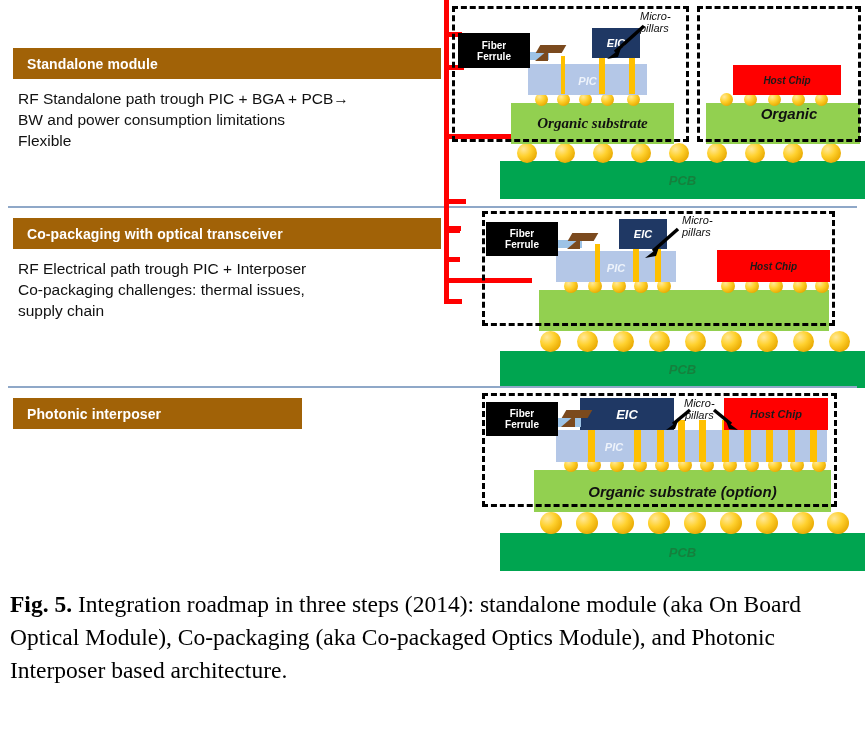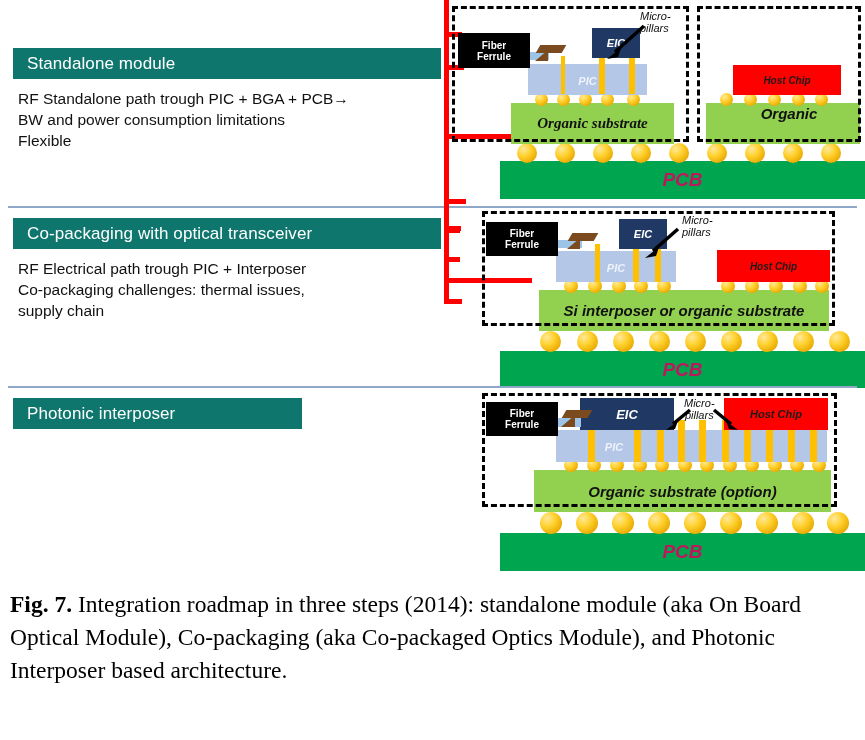--- a/index.html
+++ b/index.html
@@ -5,39 +5,39 @@
   html,body{margin:0;padding:0;}
   body{
     width:865px;height:740px;background:#ffffff;
     font-family:"Liberation Sans", sans-serif;
     overflow:hidden;position:relative;
   }
   .page{position:relative;width:865px;height:740px;}
   .divider{position:absolute;left:8px;width:849px;height:2px;background:#8fa8c8;}
 
   .hdr{
-    position:absolute;background:#0f766e;color:#ffffff;
-    font-weight:normal;font-size:17px;letter-spacing:.1px;
+    position:absolute;background:#a16207;color:#ffffff;
+    font-weight:bold;font-size:14px;letter-spacing:.1px;
     display:flex;align-items:center;padding-left:14px;
     height:31px;box-sizing:border-box;
   }
   .body-txt{
     position:absolute;color:#111;font-size:15.5px;line-height:21px;
     white-space:pre-line;
   }
 
   
   .dg{position:absolute;}
   .blk{position:absolute;box-sizing:border-box;}
   .lbl{
     position:absolute;display:flex;align-items:center;justify-content:center;
     font-style:italic;font-weight:bold;white-space:nowrap;
   }
   .pcb{background:#00a550;}
-  .pcb-lbl{color:#be185d;font-size:19px;}
+  .pcb-lbl{color:#15803d;font-size:13px;}
   .sub{background:#92d050;}
   .sub-lbl{color:#111;font-size:15px;}
   .pic{background:#b4c7e7;}
   .pic-lbl{color:#eef3fb;font-size:11px;}
   .eic{background:#1f3864;}
   .eic-lbl{color:#ffffff;font-size:11px;}
   .host{background:#ff0000;}
   .host-lbl{color:#1a1a1a;font-size:10px;}
   .ferrule{background:#000000;}
   .ferrule-lbl{
@@ -173,21 +173,20 @@
     <div class="ball" style="left:133px;top:125px;width:21px;height:21px;"></div>
     <div class="ball" style="left:169px;top:125px;width:21px;height:21px;"></div>
     <div class="ball" style="left:205px;top:125px;width:21px;height:21px;"></div>
     <div class="ball" style="left:241px;top:125px;width:21px;height:21px;"></div>
     <div class="ball" style="left:277px;top:125px;width:21px;height:21px;"></div>
     <div class="ball" style="left:313px;top:125px;width:21px;height:21px;"></div>
     <div class="ball" style="left:349px;top:125px;width:21px;height:21px;"></div>
     <div class="ball" style="left:385px;top:125px;width:21px;height:21px;"></div>
 
     <div class="blk sub" style="left:95px;top:84px;width:290px;height:41px;"></div>
-    <div class="lbl sub-lbl" style="left:95px;top:84px;width:290px;height:41px;">Si interposer or organic substrate</div>
 
     <div class="ball" style="left:120px;top:73px;width:14px;height:14px;"></div>
     <div class="ball" style="left:144px;top:73px;width:14px;height:14px;"></div>
     <div class="ball" style="left:168px;top:73px;width:14px;height:14px;"></div>
     <div class="ball" style="left:190px;top:73px;width:14px;height:14px;"></div>
     <div class="ball" style="left:213px;top:73px;width:14px;height:14px;"></div>
 
     <div class="ball" style="left:277px;top:73px;width:14px;height:14px;"></div>
     <div class="ball" style="left:301px;top:73px;width:14px;height:14px;"></div>
     <div class="ball" style="left:325px;top:73px;width:14px;height:14px;"></div>
@@ -306,16 +305,16 @@
       <line x1="28" y1="6" x2="11" y2="20" stroke="#000" stroke-width="3.5"></line>
       <polygon points="4,26 16,17 13,25" fill="#000"></polygon>
     </svg>
     <svg class="arrow" width="32" height="28" viewBox="0 0 32 28" style="left:266px;top:16px;">
       <line x1="4" y1="6" x2="21" y2="20" stroke="#000" stroke-width="3.5"></line>
       <polygon points="28,26 16,17 19,25" fill="#000"></polygon>
     </svg>
   </div>
 
   <div class="caption">
-    <b>Fig. 7.</b><span> Integration roadmap in three steps (2014): standalone module (aka On Board Optical Module), Co-packaging (aka Co-packaged Optics Module), and Photonic Interposer based architecture.</span>
+    <b>Fig. 5.</b><span> Integration roadmap in three steps (2014): standalone module (aka On Board Optical Module), Co-packaging (aka Co-packaged Optics Module), and Photonic Interposer based architecture.</span>
   </div>
 
 </div>
 
 </body></html>

